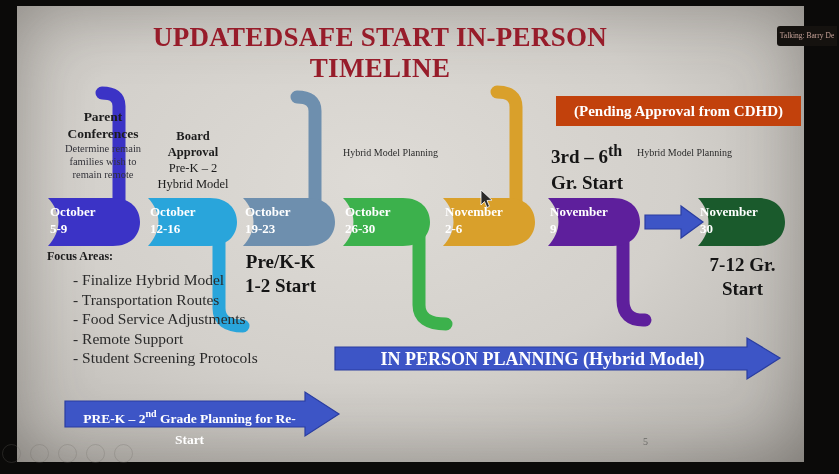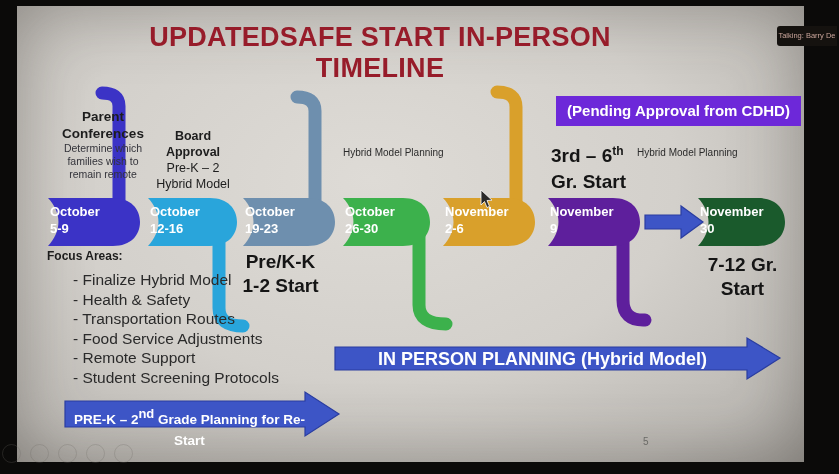--- a/index.html
+++ b/index.html
@@ -1,17 +1,17 @@
 <!DOCTYPE html>
 <html><head>
 <meta charset="utf-8">
 <style>
   html,body{margin:0;padding:0;background:#000;}
   #canvas{position:relative;width:839px;height:474px;background:#0b0a09;overflow:hidden;
-          font-family:Liberation Sans, sans-serif;}
+          font-family:Liberation Serif, serif;}
   
   .slide{position:absolute;left:17px;top:6px;width:787px;height:456px;
          background:radial-gradient(ellipse at 45% 38%, #dedbd6 0%, #d3d0cb 50%, #beBbb6 82%, #a8a5a0 100%);
          background-color:#d3d0cb;
          box-shadow:inset 0 0 70px rgba(55,50,45,.38);}
   .frame{position:absolute;background:#0b0a09;}
   #frame-left{left:0;top:0;width:17px;height:474px;}
   #frame-right{left:804px;top:0;width:35px;height:474px;}
   #frame-top{left:0;top:0;width:839px;height:6px;}
   #frame-bottom{left:0;top:462px;width:839px;height:12px;}
@@ -22,36 +22,36 @@
          color:#971c2a;letter-spacing:.3px;}
   .pc{left:33px;top:108px;width:140px;text-align:center;color:#1d1d1d;}
   .pc .b{font-size:13.5px;font-weight:bold;line-height:17px;}
   .pc .s{font-size:10.5px;line-height:13px;color:#33333a;}
   .ba{left:147px;top:128px;width:92px;text-align:center;color:#1d1d1d;}
   .ba .b{font-size:12.5px;font-weight:bold;line-height:16px;}
   .ba .s{font-size:12.5px;line-height:16px;}
   .hmp{font-size:10px;color:#2b2b2b;}
   #hmp-left{left:343px;top:147px;}
   #hmp-right{left:637px;top:147px;}
-  .pending{left:556px;top:96px;width:245px;height:30px;background:#6d28d9;color:#fff;
+  .pending{left:556px;top:96px;width:245px;height:30px;background:#c2410c;color:#fff;
            font-size:15px;font-weight:bold;text-align:center;line-height:30px;}
   .gr36{left:551px;top:138px;font-size:19px;font-weight:bold;color:#151515;line-height:26px;}
-  .gr36 sup{font-size:12px;margin-top:40px;}
+  .gr36 sup{font-size:16px;margin-top:40px;}
   .big-label{font-size:19px;font-weight:bold;color:#151515;text-align:center;line-height:24px;}
   #prekk{left:233px;top:250px;width:95px;}
   #gr712{left:695px;top:253px;width:95px;}
   .focus-h{left:47px;top:249px;font-size:12px;font-weight:bold;color:#1c1c1c;}
   .focus-items{left:73px;top:270px;font-size:15.5px;color:#2a2a2a;line-height:19.5px;}
   .banner-label{top:203px;text-align:left;color:#fff;}
   .banner-label .m{font-size:13px;font-weight:600;line-height:17px;}
   .banner-label .d{font-size:13px;font-weight:600;line-height:17px;}
   .arrow-label{color:#fff;text-align:center;font-weight:600;}
   #inperson-label{left:340px;top:349px;width:405px;font-size:18px;line-height:21px;}
   #prek-label{left:72px;top:403px;width:235px;font-size:13.5px;line-height:21px;}
-  #prek-label sup{font-size:13px;}
+  #prek-label sup{font-size:10px;}
   .pagenum{left:643px;top:436px;font-size:10px;color:#6a6a66;z-index:3;}
   .talking{left:777px;top:26px;width:60px;height:20px;background:#15120f;border-radius:3px 0 0 3px;
            color:#c9a49a;font-size:7.5px;line-height:20px;text-align:center;white-space:nowrap;
            overflow:hidden;z-index:5;}
   .tools{left:2px;top:444px;display:flex;gap:9px;z-index:3;opacity:.55;}
   .tools .c{width:17px;height:17px;border-radius:50%;border:1px solid rgba(110,105,100,.5);}
 </style>
 </head>
 <body>
 
@@ -81,21 +81,21 @@
     <path d="M65 401 H305 V392 L339 414 L305 436 V427 H65 Z" stroke="#2a3da0" stroke-width="1.2" fill="#3d55c6"></path>
 
     <path d="M481 190 L481 205 L484.5 201.5 L487 207.5 L489.5 206.3 L487 200.5 L492 200.2 Z" fill="#2a2a2a" stroke="#ffffff" stroke-width="0.8"></path>
   </svg>
 
   <div class="txt title">UPDATEDSAFE START IN-PERSON TIMELINE</div>
 
   <div class="txt pc">
     <div class="b">Parent</div>
     <div class="b">Conferences</div>
-    <div class="s">Determine which</div>
+    <div class="s">Determine remain</div>
     <div class="s">families wish to</div>
     <div class="s">remain remote</div>
   </div>
 
   <div class="txt ba">
     <div class="b">Board</div>
     <div class="b">Approval</div>
     <div class="s">Pre-K – 2</div>
     <div class="s">Hybrid Model</div>
   </div>
@@ -146,21 +146,20 @@
   </div>
 
   <div id="gr712" class="txt big-label">
     <div>7-12 Gr.</div>
     <div>Start</div>
   </div>
 
   <div class="txt focus-h">Focus Areas:</div>
   <div class="txt focus-items">
     <div>- Finalize Hybrid Model</div>
-    <div>- Health &amp; Safety</div>
     <div>- Transportation Routes</div>
     <div>- Food Service Adjustments</div>
     <div>- Remote Support</div>
     <div>- Student Screening Protocols</div>
   </div>
 
   <div id="inperson-label" class="txt arrow-label">IN PERSON PLANNING (Hybrid Model)</div>
 
   <div id="prek-label" class="txt arrow-label">
     <span>PRE-K – 2</span><sup>nd</sup><span> Grade Planning for Re-Start</span>

